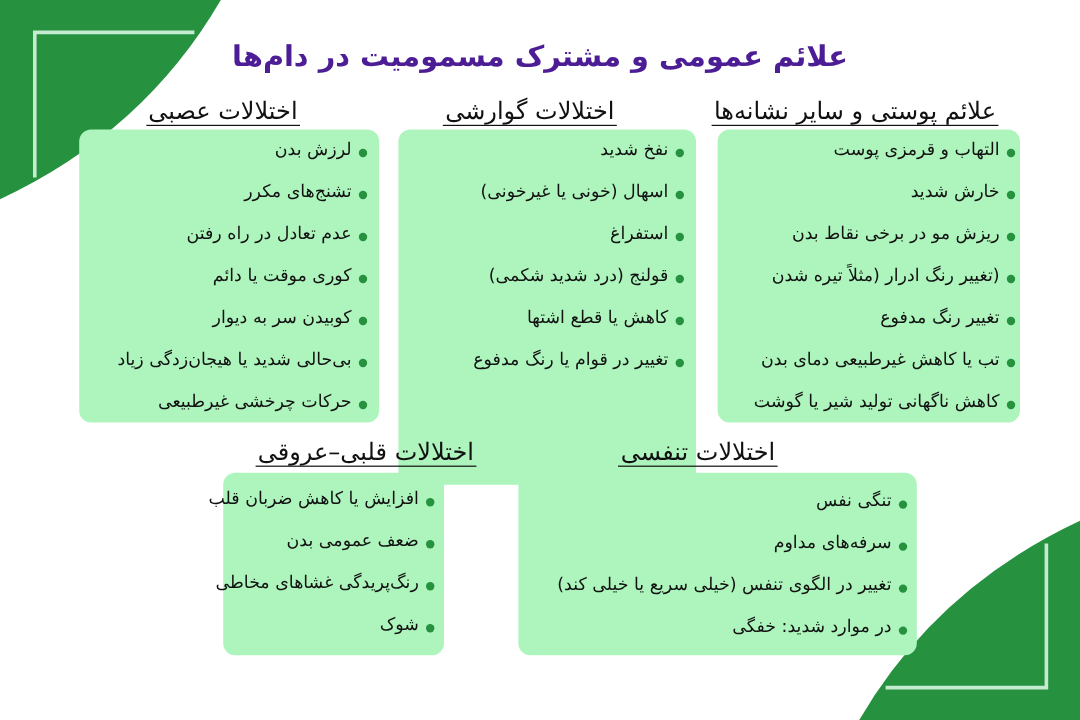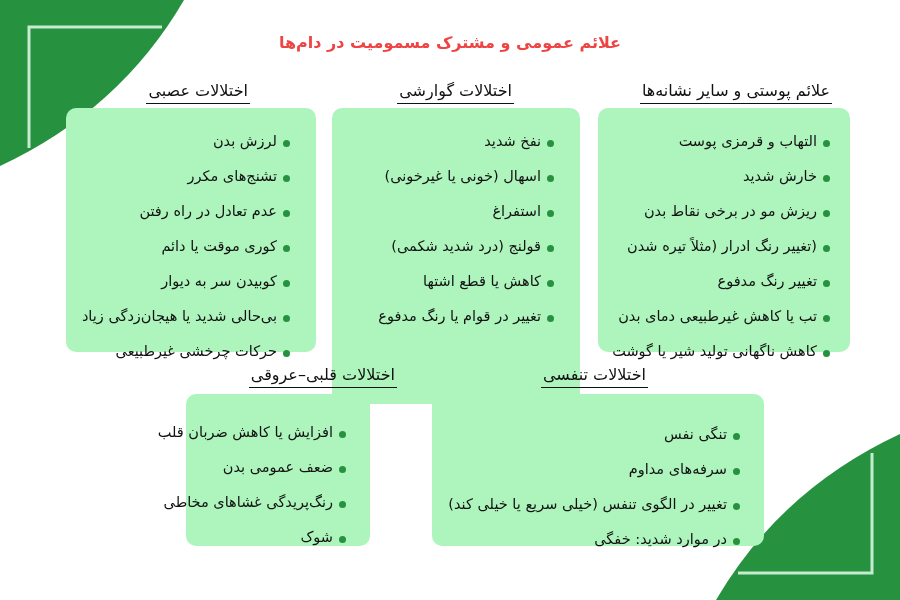--- a/index.html
+++ b/index.html
@@ -7,36 +7,36 @@
     width: 900px; height: 600px; position: relative; overflow: hidden;
     background: #ffffff;
     font-family: "DejaVu Sans", "Liberation Sans", sans-serif;
     color: #111111;
   }
   .corner { position: absolute; }
   .corner svg { display: block; }
   .title {
     position: absolute; left: 0; width: 900px; top: 33px;
     text-align: center; direction: rtl;
-    font-size: 16px; font-weight: bold; color: #ef4444;
+    font-size: 24px; font-weight: bold; color: #4c1d95;
   }
   .section-head {
     position: absolute; direction: rtl; text-align: center;
-    font-size: 16px; font-weight: normal; color: #111;
+    font-size: 20px; font-weight: normal; color: #111;
     white-space: nowrap;
   }
   .section-head span {
     display: inline-block; padding: 0 2px 1px;
     border-bottom: 1.5px solid #111; line-height: 22px;
   }
   .box {
     position: absolute; background: #adf5bd; border-radius: 10px;
     direction: rtl; box-sizing: border-box; padding-right: 4px;
   }
-  .box ul { list-style: none; margin: 16px; padding: 0; }
+  .box ul { list-style: none; margin: 0; padding: 0; }
   .box li {
     font-size: 14.5px; height: 35px; line-height: 35px;
     white-space: nowrap; display: flex; align-items: center;
   }
   .dot {
     width: 7px; height: 7px; border-radius: 50%; background: #26913f;
     display: inline-block; margin-left: 6px; flex: 0 0 auto; margin-top: 4px;
   }
 </style>
 </head>

